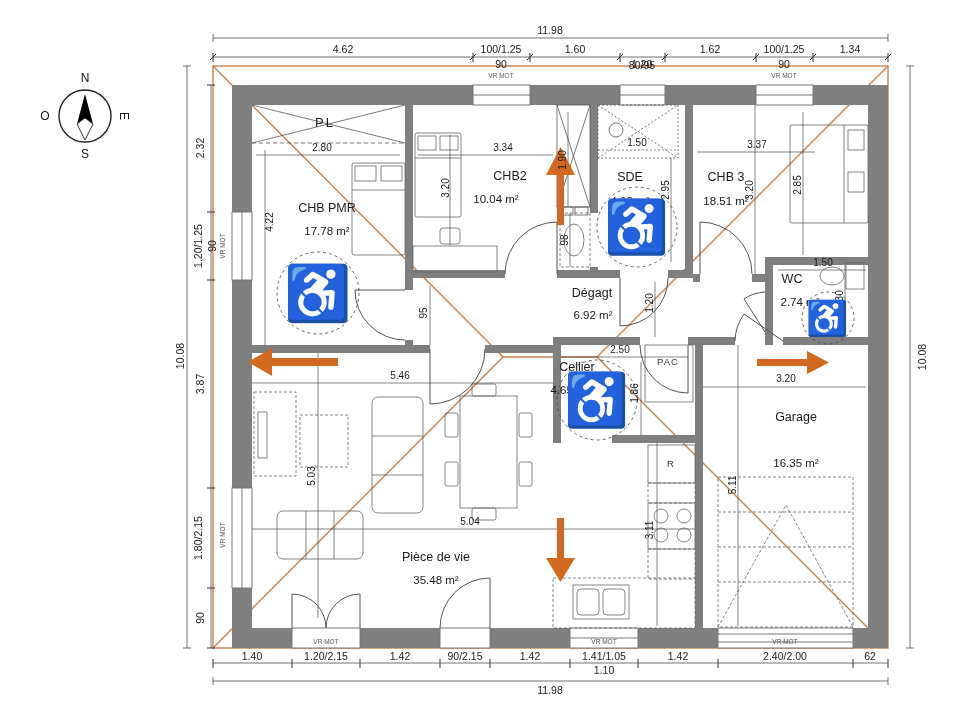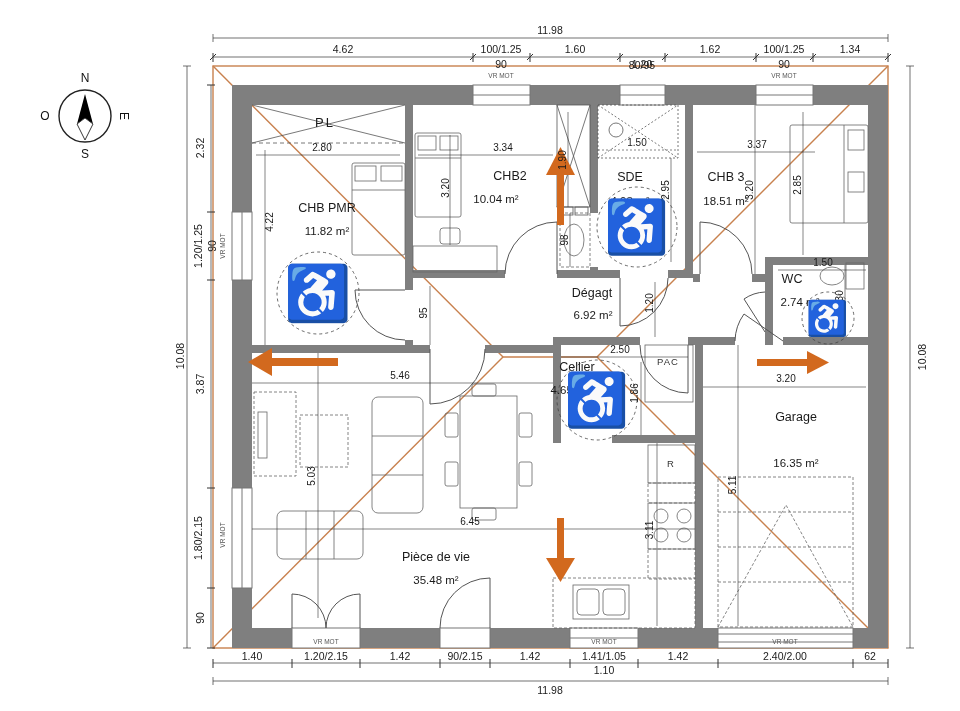--- a/index.html
+++ b/index.html
@@ -342,21 +342,21 @@
   <div class="tinyrot lbl" style="left:223px;top:246px">VR MOT</div>
   <div class="lbl chain rot" style="left:200px;top:384px">3.87</div>
   <div class="lbl chain rot" style="left:198px;top:538px">1.80/2.15</div>
   <div class="tinyrot lbl" style="left:223px;top:535px">VR MOT</div>
   <div class="lbl chain rot" style="left:200px;top:618px">90</div>
 
   <div class="lbl chain rot" style="left:922px;top:357px">10.08</div>
 
   <div class="lbl pl" style="left:325px;top:122px">PL</div>
   <div class="lbl room" style="left:327px;top:208px">CHB PMR</div>
-  <div class="lbl area" style="left:327px;top:232px">11.82 m²</div>
+  <div class="lbl area" style="left:327px;top:232px">17.78 m²</div>
   <div class="lbl room" style="left:510px;top:176px">CHB2</div>
   <div class="lbl area" style="left:496px;top:200px">10.04 m²</div>
   <div class="lbl room" style="left:630px;top:177px">SDE</div>
   <div class="lbl area" style="left:630px;top:202px">4.93 m²</div>
   <div class="lbl room" style="left:726px;top:177px">CHB 3</div>
   <div class="lbl area" style="left:726px;top:202px">18.51 m²</div>
   <div class="lbl room" style="left:792px;top:279px">WC</div>
   <div class="lbl area" style="left:800px;top:303px">2.74 m²</div>
   <div class="lbl room" style="left:592px;top:293px">Dégagt</div>
   <div class="lbl area" style="left:593px;top:316px">6.92 m²</div>
@@ -383,21 +383,21 @@
   <div class="lbl dim" style="left:823px;top:263px">1.50</div>
   <div class="lbl dim rot" style="left:840px;top:300px">1.30</div>
   <div class="lbl dim rot" style="left:424px;top:313px">95</div>
   <div class="lbl dim rot" style="left:650px;top:303px">1.20</div>
   <div class="lbl dim" style="left:620px;top:350px">2.50</div>
   <div class="lbl dim rot" style="left:635px;top:393px">1.86</div>
   <div class="lbl dim" style="left:786px;top:379px">3.20</div>
   <div class="lbl dim rot" style="left:733px;top:485px">5.11</div>
   <div class="lbl dim" style="left:400px;top:376px">5.46</div>
   <div class="lbl dim rot" style="left:312px;top:476px">5.03</div>
-  <div class="lbl dim" style="left:470px;top:522px">6.45</div>
+  <div class="lbl dim" style="left:470px;top:522px">5.04</div>
   <div class="lbl dim rot" style="left:650px;top:530px">3.11</div>
 
   <div class="wheel" style="left:318px;top:293px;font-size:54px">♿</div>
   <div class="wheel" style="left:637px;top:227px;font-size:52px">♿</div>
   <div class="wheel" style="left:597px;top:400px;font-size:52px">♿</div>
   <div class="wheel" style="left:828px;top:318px;font-size:34px">♿</div>
 
 </div>
 
 </body></html>

